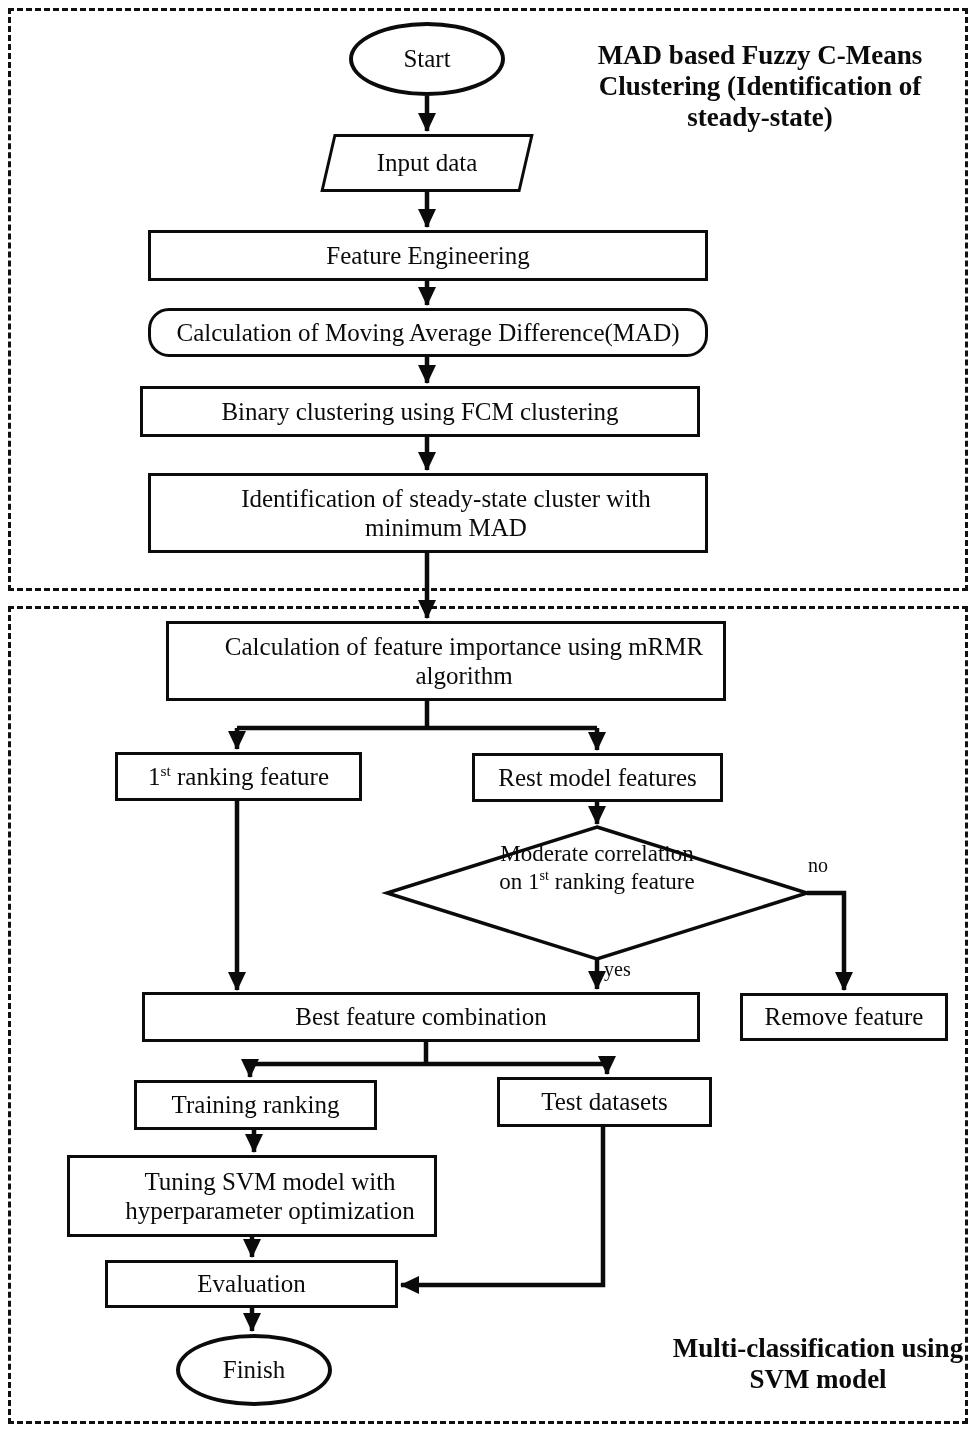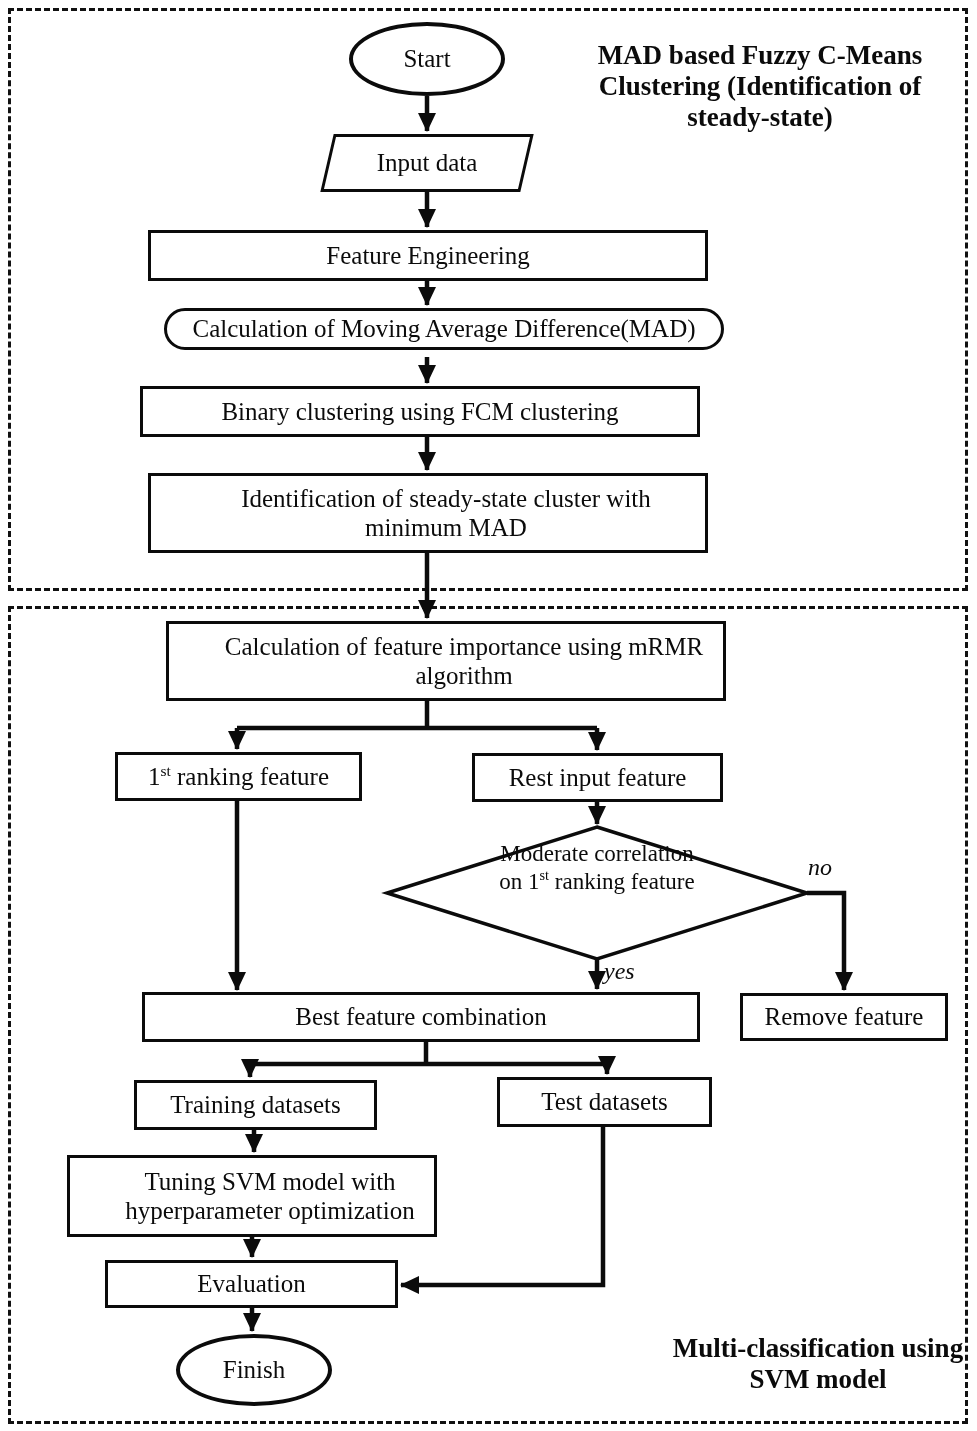--- a/index.html
+++ b/index.html
@@ -8,21 +8,21 @@
   .section{position:absolute;box-sizing:border-box;border:3px dashed #111;background:transparent;z-index:0;}
   .connectors{position:absolute;left:0;top:0;z-index:1;pointer-events:none;}
   .node{position:absolute;box-sizing:border-box;border:3px solid #0b0b0b;background:#fff;
         display:flex;align-items:center;justify-content:center;text-align:center;
         font-size:25px;line-height:1.18;z-index:2;}
   .node .inner{width:100%;}
   .node .line{display:block;padding-left:36px;}
   .ellipse{border-radius:50%;border-width:4px;}
   .skewed{transform:skewX(-13deg);}
   .unskew{transform:skewX(13deg);display:block;width:100%;text-align:center;}
-  .freetext{position:absolute;z-index:3;font-size:24px;line-height:1.1;font-style:italic;}
+  .freetext{position:absolute;z-index:3;font-size:20px;line-height:1.1;}
   .dtext{position:absolute;z-index:3;text-align:center;font-size:23px;line-height:28px;}
   .btitle{position:absolute;z-index:3;text-align:center;font-weight:bold;font-size:27px;line-height:31px;}
   sup{font-size:0.62em;line-height:0;}
 </style>
 </head>
 <body>
 
 <div class="canvas">
 
   <div class="section" style="left:8px;top:8px;width:960px;height:583px;"></div>
@@ -79,21 +79,21 @@
   </div>
 
   <div class="node skewed" style="left:327px;top:134px;width:200px;height:58px;">
     <span class="unskew">Input data</span>
   </div>
 
   <div class="node" style="left:148px;top:230px;width:560px;height:51px;">
     <span>Feature Engineering</span>
   </div>
 
-  <div class="node" style="left:164px;top:308px;width:560px;height:42px;border-radius:21px;">
+  <div class="node" style="left:148px;top:308px;width:560px;height:49px;border-radius:21px;">
     <span>Calculation of Moving Average Difference(MAD)</span>
   </div>
 
   <div class="node" style="left:140px;top:386px;width:560px;height:51px;">
     <span>Binary clustering using FCM clustering</span>
   </div>
 
   <div class="node" style="left:148px;top:473px;width:560px;height:80px;">
     <div class="inner">
       <span class="line">Identification of steady-state cluster with</span>
@@ -106,21 +106,21 @@
       <span class="line">Calculation of feature importance using mRMR</span>
       <span class="line">algorithm</span>
     </div>
   </div>
 
   <div class="node" style="left:115px;top:752px;width:247px;height:49px;">
     <span><span>1</span><sup>st</sup><span> ranking feature</span></span>
   </div>
 
   <div class="node" style="left:472px;top:753px;width:251px;height:49px;">
-    <span>Rest input feature</span>
+    <span>Rest model features</span>
   </div>
 
   <div class="dtext" style="left:487px;top:840px;width:220px;">
     <span class="line">Moderate</span>
     <span class="line">correlation on</span>
     <span class="line"><span>1</span><sup>st</sup><span> ranking</span></span>
     <span class="line">feature</span>
   </div>
 
   <div class="freetext" style="left:604px;top:958px;">yes</div>
@@ -128,21 +128,21 @@
 
   <div class="node" style="left:740px;top:993px;width:208px;height:48px;">
     <span>Remove feature</span>
   </div>
 
   <div class="node" style="left:142px;top:992px;width:558px;height:50px;align-items:center;">
     <span>Best feature combination</span>
   </div>
 
   <div class="node" style="left:134px;top:1080px;width:243px;height:50px;">
-    <span>Training datasets</span>
+    <span>Training ranking</span>
   </div>
 
   <div class="node" style="left:497px;top:1077px;width:215px;height:50px;">
     <span>Test datasets</span>
   </div>
 
   <div class="node" style="left:67px;top:1155px;width:370px;height:82px;">
     <div class="inner">
       <span class="line">Tuning SVM model with</span>
       <span class="line">hyperparameter optimization</span>

